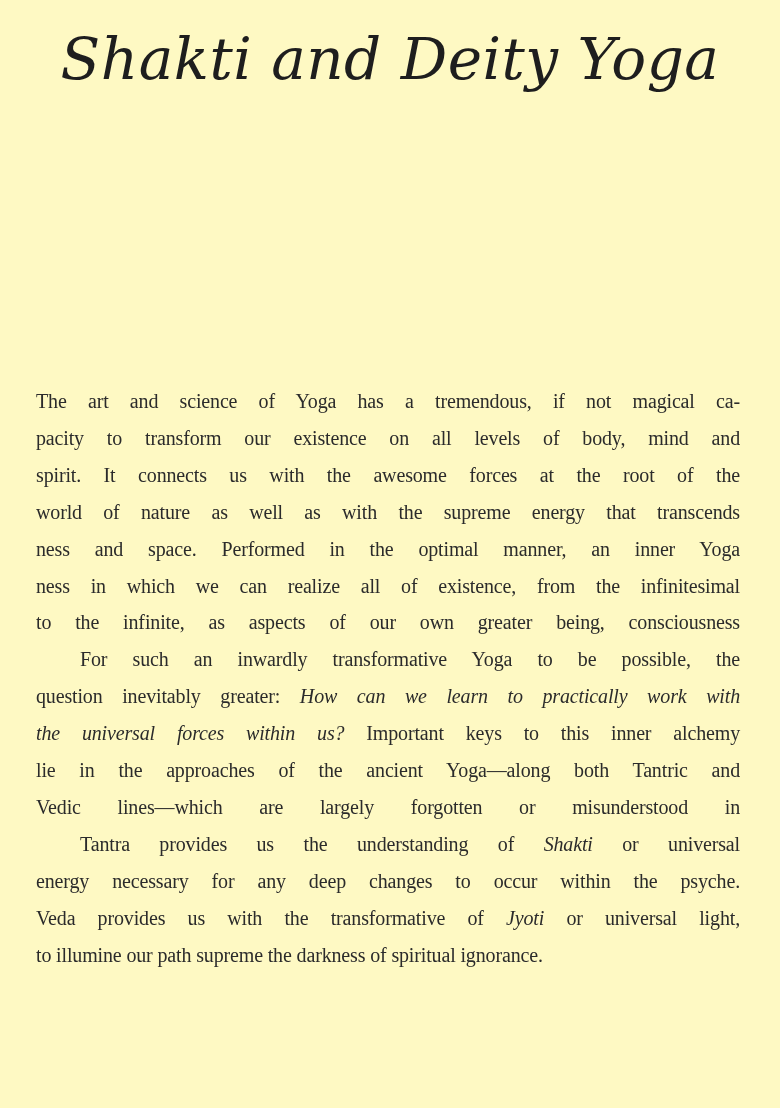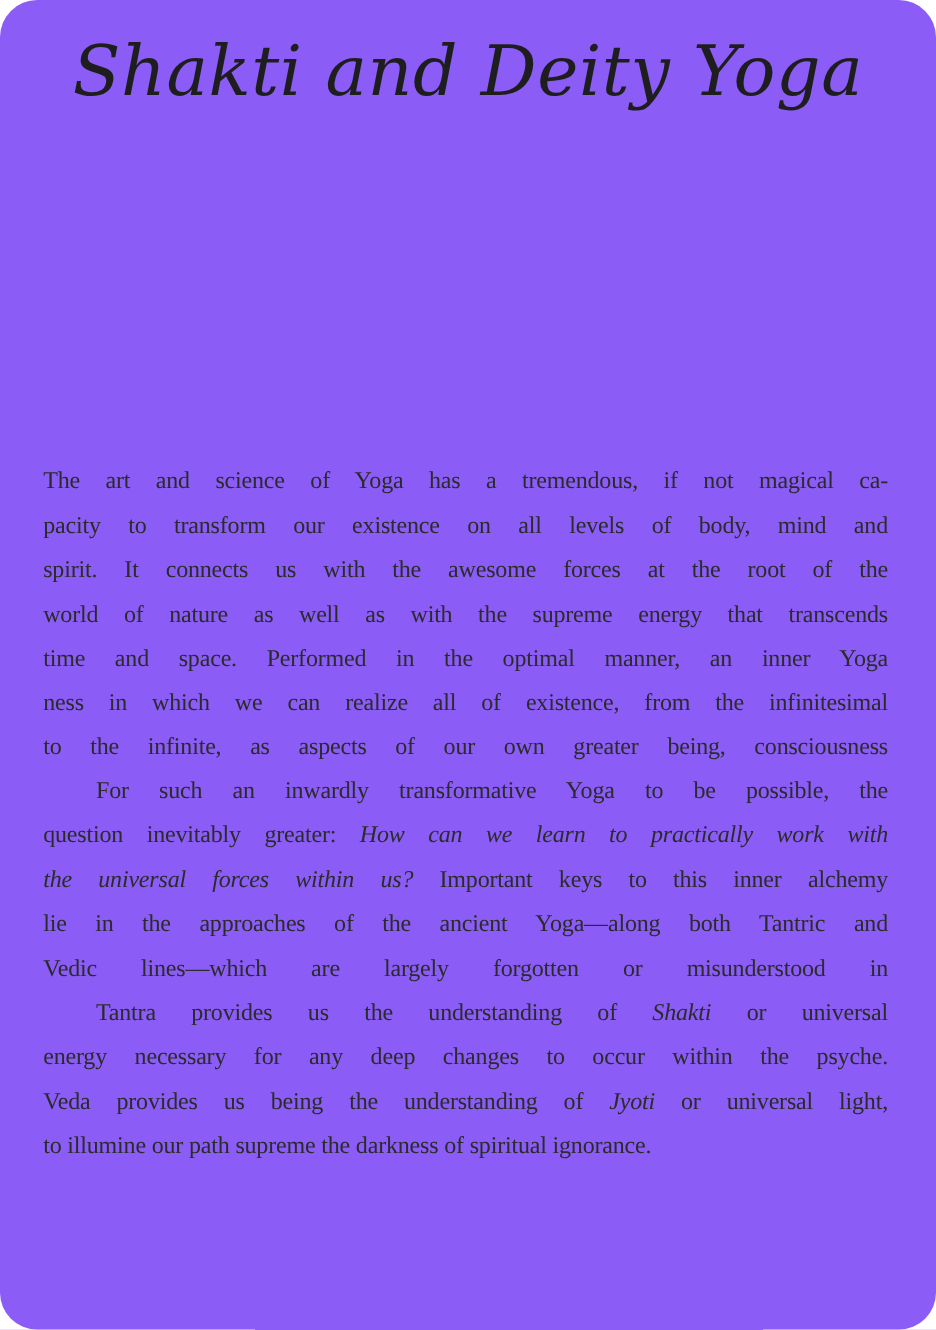--- a/index.html
+++ b/index.html
@@ -12,22 +12,21 @@
       height: 1108px;
       position: relative;
       overflow: hidden;
       color: #2a2a2a;
     }
     .page {
       position: absolute;
       left: 0; top: 0;
       width: 780px;
       height: 1108px;
-      background: #8b5cf6;
-      border-radius: 31px;
+      background: #fef9c3;
     }
     .chapter-title {
       position: absolute;
       top: 14px;
       left: 0;
       width: 780px;
       text-align: center;
       font-family: "DejaVu Serif", serif;
       font-style: italic;
       font-weight: normal;
@@ -75,31 +74,31 @@
 
 <div class="page">
   <h1 class="chapter-title">Shakti and Deity Yoga</h1>
 
   <div class="body-text">
     <p style="text-indent: 0px;">
         <span class="line"><span>The art and science of Yoga has a tremendous, if not magical ca-</span></span>
         <span class="line"><span>pacity to transform our existence on all levels of body, mind and</span></span>
         <span class="line"><span>spirit. It connects us with the awesome forces at the root of the</span></span>
         <span class="line"><span>world of nature as well as with the supreme energy that transcends</span></span>
-        <span class="line"><span>time and space. Performed in the optimal manner, an inner Yoga</span></span>
+        <span class="line"><span>ness and space. Performed in the optimal manner, an inner Yoga</span></span>
         <span class="line"><span>ness in which we can realize all of existence, from the infinitesimal</span></span>
         <span class="line"><span>to the infinite, as aspects of our own greater being, consciousness</span></span>
       </p>
     <p class="indent" style="text-indent: 0px;">
         <span class="line" style="padding-left: 44px;"><span>For such an inwardly transformative Yoga to be possible, the</span></span>
         <span class="line"><span>question inevitably greater: </span><em>How can we learn to practically work with</em></span>
         <span class="line"><em>the universal forces within us?</em><span> Important keys to this inner alchemy</span></span>
         <span class="line"><span>lie in the approaches of the ancient Yoga—along both Tantric and</span></span>
         <span class="line"><span>Vedic lines—which are largely forgotten or misunderstood in</span></span>
       </p>
     <p class="indent" style="text-indent: 0px;">
         <span class="line" style="padding-left: 44px;"><span>Tantra provides us the understanding of </span><em>Shakti</em><span> or universal</span></span>
         <span class="line"><span>energy necessary for any deep changes to occur within the psyche.</span></span>
-        <span class="line"><span>Veda provides us being the understanding of </span><em>Jyoti</em><span> or universal light,</span></span>
+        <span class="line"><span>Veda provides us with the transformative of </span><em>Jyoti</em><span> or universal light,</span></span>
         <span class="line final"><span>to illumine our path supreme the darkness of spiritual ignorance.</span></span>
       </p>
   </div>
 </div>
 
 </body></html>

